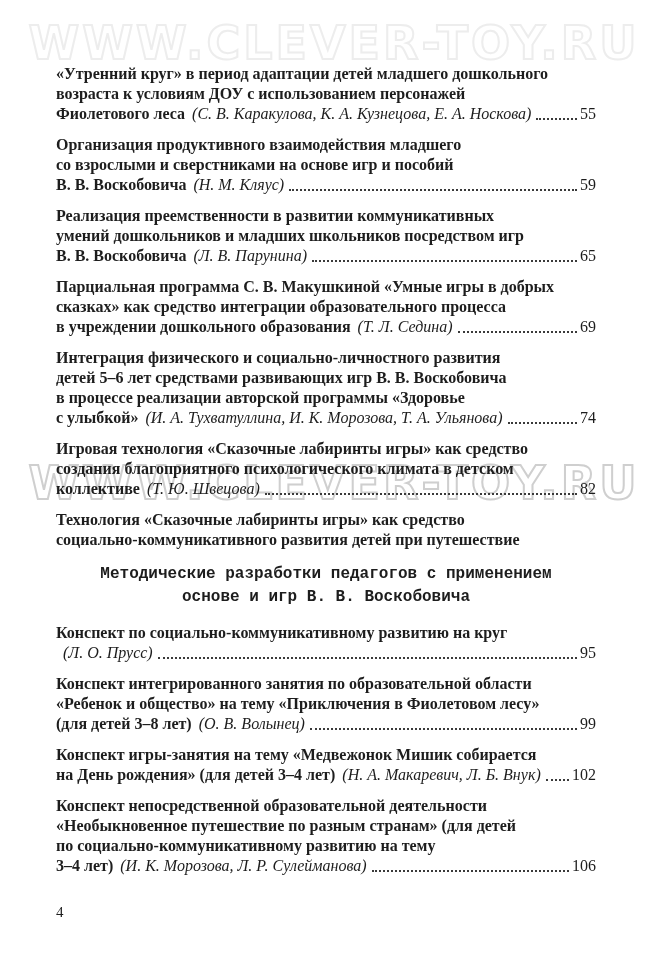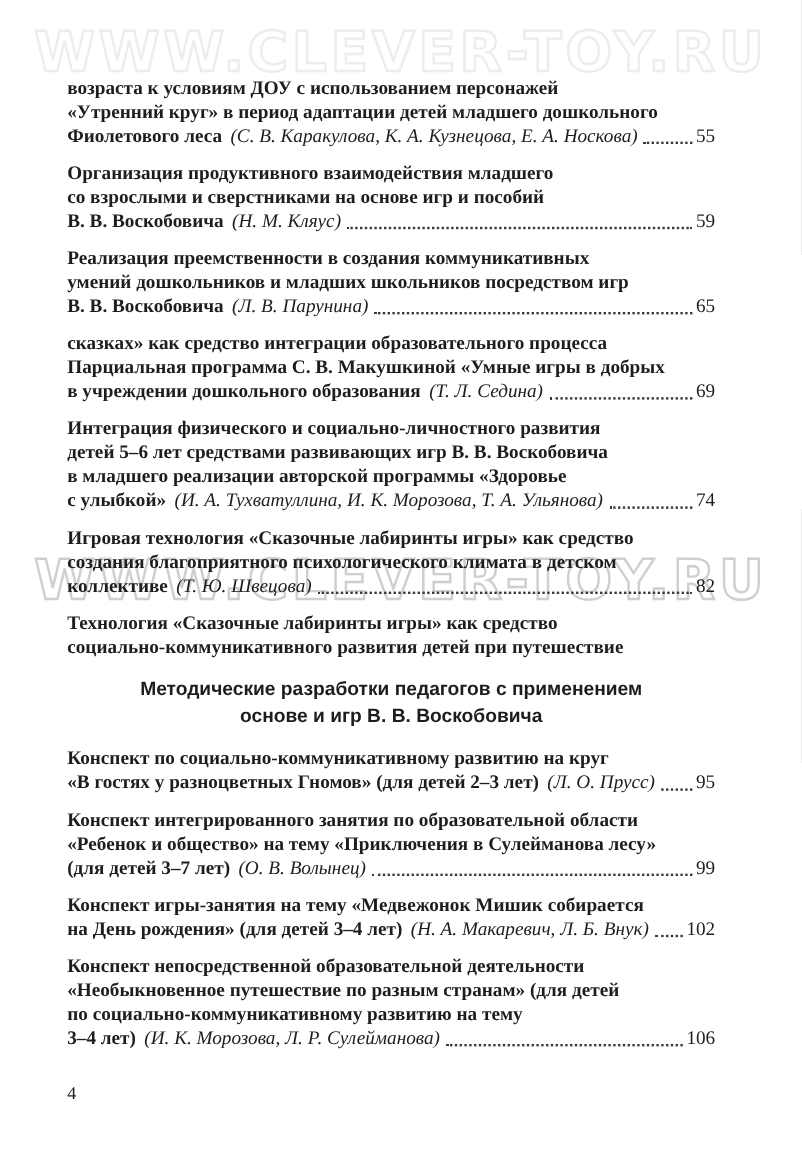--- a/index.html
+++ b/index.html
@@ -34,21 +34,21 @@
   .au { font-style:italic; flex:none; margin-left:7px; }
   .dots {
     flex:1 1 auto;
     min-width:12px;
     align-self:flex-end;
     margin:0 3px 4px 5px;
     border-bottom:2px dotted #3a3a3a;
   }
   .pg { flex:none; }
   .section-heading {
-    font-family:Liberation Sans, sans-serif;
+    font-family:Liberation Mono, monospace;
     font-weight:700;
     font-size:16px;
     line-height:23px;
     text-align:center;
     margin:13px 0 14px 0;
   }
   .footer-num {
     position:absolute;
     left:56px; top:904px;
     font-size:15px;
@@ -73,67 +73,67 @@
 <body>
 
 <div class="sheet">
 
   <div class="watermark top">WWW.CLEVER-TOY.RU</div>
   <div class="watermark mid">WWW.CLEVER-TOY.RU</div>
 
   <div class="content">
 
     <div class="entry">
+      <div class="tl">«Утренний круг» в период адаптации детей младшего дошкольного</div>
       <div class="tl">возраста к условиям ДОУ с использованием персонажей</div>
-      <div class="tl">«Утренний круг» в период адаптации детей младшего дошкольного</div>
       <div class="ll">
         <span class="tb">Фиолетового леса</span>
         <span class="au">(С. В. Каракулова, К. А. Кузнецова, Е. А. Носкова)</span>
         <span class="dots"></span>
         <span class="pg">55</span>
       </div>
     </div>
 
     <div class="entry">
       <div class="tl">Организация продуктивного взаимодействия младшего</div>
       <div class="tl">со взрослыми и сверстниками на основе игр и пособий</div>
       <div class="ll">
         <span class="tb">В. В. Воскобовича</span>
         <span class="au">(Н. М. Кляус)</span>
         <span class="dots"></span>
         <span class="pg">59</span>
       </div>
     </div>
 
     <div class="entry">
-      <div class="tl">Реализация преемственности в создания коммуникативных</div>
+      <div class="tl">Реализация преемственности в развитии коммуникативных</div>
       <div class="tl">умений дошкольников и младших школьников посредством игр</div>
       <div class="ll">
         <span class="tb">В. В. Воскобовича</span>
         <span class="au">(Л. В. Парунина)</span>
         <span class="dots"></span>
         <span class="pg">65</span>
       </div>
     </div>
 
     <div class="entry">
+      <div class="tl">Парциальная программа С. В. Макушкиной «Умные игры в добрых</div>
       <div class="tl">сказках» как средство интеграции образовательного процесса</div>
-      <div class="tl">Парциальная программа С. В. Макушкиной «Умные игры в добрых</div>
       <div class="ll">
         <span class="tb">в учреждении дошкольного образования</span>
         <span class="au">(Т. Л. Седина)</span>
         <span class="dots"></span>
         <span class="pg">69</span>
       </div>
     </div>
 
     <div class="entry">
       <div class="tl">Интеграция физического и социально-личностного развития</div>
       <div class="tl">детей 5–6 лет средствами развивающих игр В. В. Воскобовича</div>
-      <div class="tl">в младшего реализации авторской программы «Здоровье</div>
+      <div class="tl">в процессе реализации авторской программы «Здоровье</div>
       <div class="ll">
         <span class="tb">с улыбкой»</span>
         <span class="au">(И. А. Тухватуллина, И. К. Морозова, Т. А. Ульянова)</span>
         <span class="dots"></span>
         <span class="pg">74</span>
       </div>
     </div>
 
     <div class="entry">
       <div class="tl">Игровая технология «Сказочные лабиринты игры» как средство</div>
@@ -152,32 +152,31 @@
     </div>
 
     <div class="section-heading">
       <div>Методические разработки педагогов с применением</div>
       <div>основе и игр В. В. Воскобовича</div>
     </div>
 
     <div class="entry">
       <div class="tl">Конспект по социально-коммуникативному развитию на круг</div>
       <div class="ll">
-        <span class="tb">«В гостях у разноцветных Гномов» (для детей 2–3 лет)</span>
         <span class="au">(Л. О. Прусс)</span>
         <span class="dots"></span>
         <span class="pg">95</span>
       </div>
     </div>
 
     <div class="entry">
       <div class="tl">Конспект интегрированного занятия по образовательной области</div>
-      <div class="tl">«Ребенок и общество» на тему «Приключения в Сулейманова лесу»</div>
-      <div class="ll">
-        <span class="tb">(для детей 3–7 лет)</span>
+      <div class="tl">«Ребенок и общество» на тему «Приключения в Фиолетовом лесу»</div>
+      <div class="ll">
+        <span class="tb">(для детей 3–8 лет)</span>
         <span class="au">(О. В. Волынец)</span>
         <span class="dots"></span>
         <span class="pg">99</span>
       </div>
     </div>
 
     <div class="entry">
       <div class="tl">Конспект игры-занятия на тему «Медвежонок Мишик собирается</div>
       <div class="ll">
         <span class="tb">на День рождения» (для детей 3–4 лет)</span>

